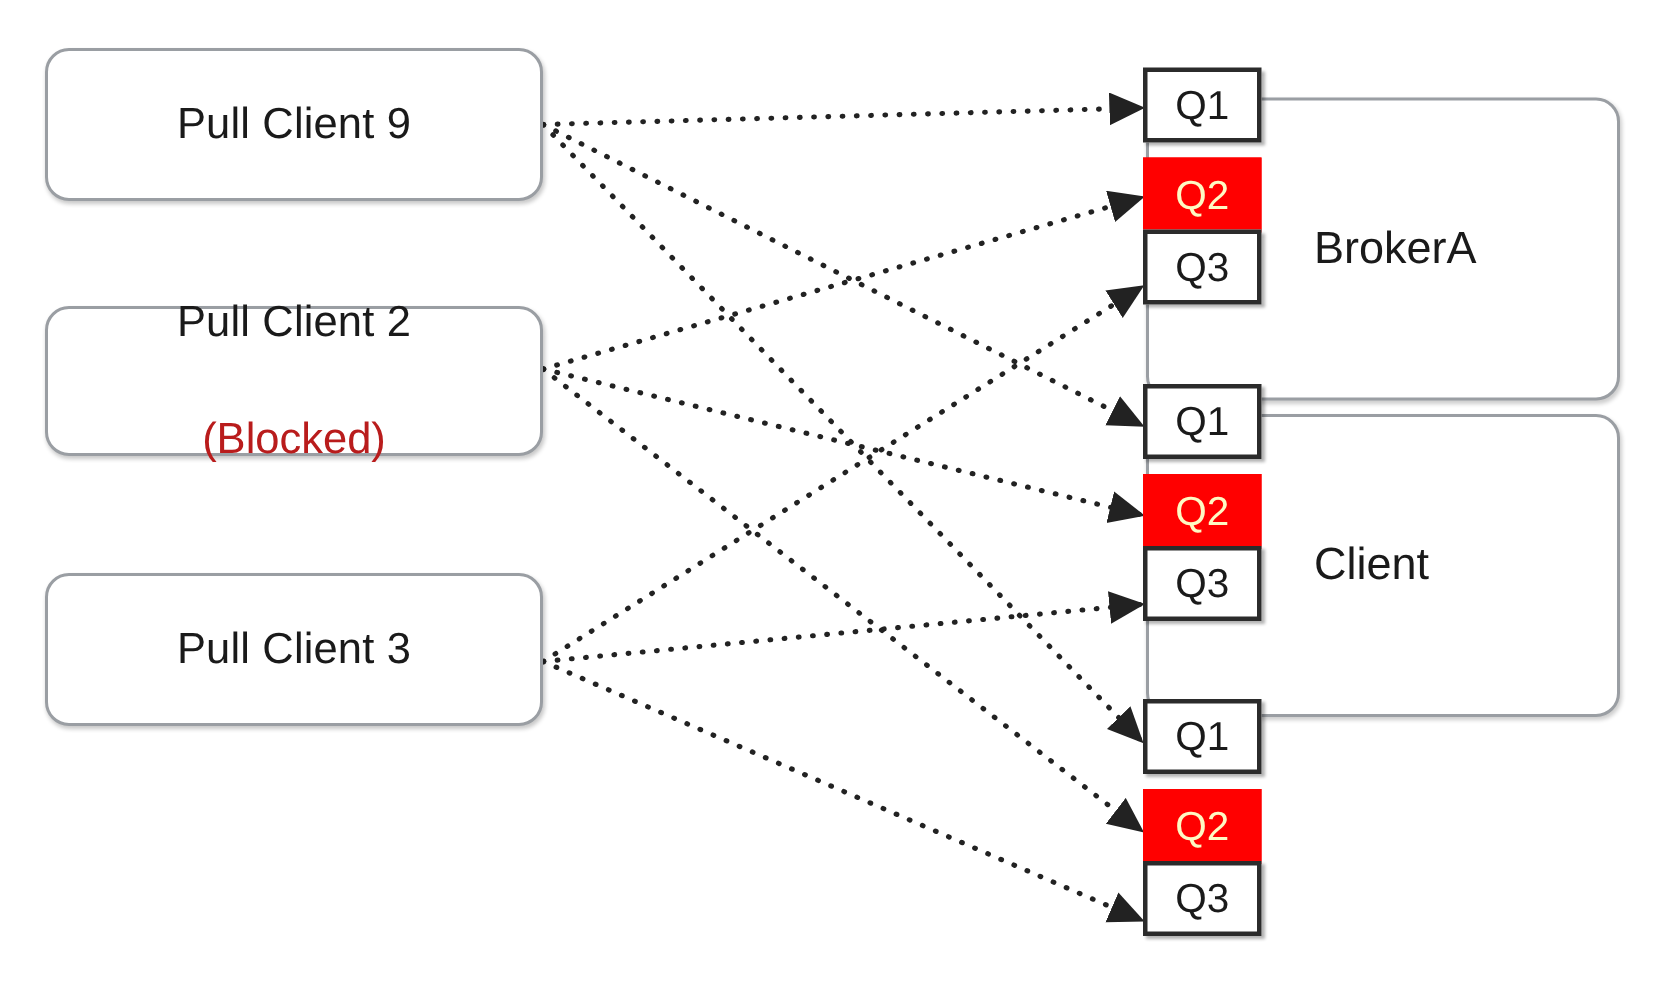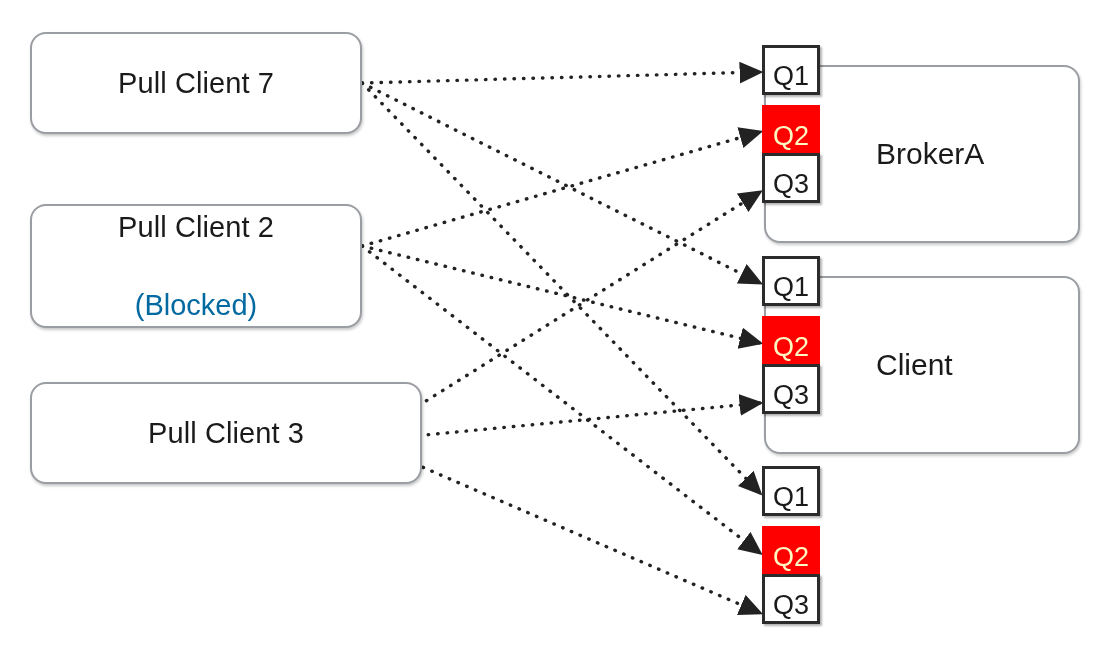--- a/index.html
+++ b/index.html
@@ -46,21 +46,21 @@
   }
   .client-label {
     color: #1a1a1a;
     font-size: 29px;
     line-height: 1.18;
     letter-spacing: 0.1px;
     text-align: center;
     white-space: nowrap;
   }
   .client-sublabel {
-    color: #0369a1;
+    color: #b91c1c;
     font-size: 29px;
     line-height: 1.18;
     text-align: center;
     white-space: nowrap;
     margin-top: 44px;
   }
 
   
   .broker-node {
     position: absolute;
@@ -69,46 +69,46 @@
   .broker-body {
     position: absolute;
     box-sizing: border-box;
     background: #ffffff;
     border: 2px solid #9a9ea3;
     border-radius: 16px;
     box-shadow: 1px 2px 3px rgba(0,0,0,0.20);
     left: 14px;
     top: 20px;
     width: 316px;
-    height: 178px;
+    height: 202px;
   }
   .broker-name {
     position: absolute;
     left: 110px;
     top: 0;
     height: 100%;
     display: flex;
     align-items: center;
     color: #1a1a1a;
     font-size: 30px;
     white-space: nowrap;
   }
 
   
   .queue-cell {
     position: absolute;
     box-sizing: border-box;
-    width: 58px;
+    width: 79px;
     height: 50px;
     left: 12px;
     border: 3px solid #2b2b2b;
     background: #ffffff;
     box-shadow: 2px 2px 2px rgba(0,0,0,0.30);
     display: flex;
-    align-items: flex-end;
+    align-items: center;
     justify-content: center;
     font-size: 27px;
     color: #1a1a1a;
     z-index: 4;
   }
   .queue-cell.q-idx-0 { top: 0px; }
   .queue-cell.q-idx-1 { top: 60px; }
   .queue-cell.q-idx-2 { top: 108px; }
 
   .queue-cell.highlight {
@@ -137,27 +137,27 @@
         <line x1="362" y1="246" x2="760" y2="343" stroke="#222222" stroke-width="3.4" stroke-linecap="round" stroke-dasharray="0.5 9" marker-end="url(#arrow-head)"></line>
         <line x1="362" y1="246" x2="760" y2="553" stroke="#222222" stroke-width="3.4" stroke-linecap="round" stroke-dasharray="0.5 9" marker-end="url(#arrow-head)"></line>
         <line x1="362" y1="441" x2="760" y2="192" stroke="#222222" stroke-width="3.4" stroke-linecap="round" stroke-dasharray="0.5 9" marker-end="url(#arrow-head)"></line>
         <line x1="362" y1="441" x2="760" y2="403" stroke="#222222" stroke-width="3.4" stroke-linecap="round" stroke-dasharray="0.5 9" marker-end="url(#arrow-head)"></line>
         <line x1="362" y1="441" x2="760" y2="613" stroke="#222222" stroke-width="3.4" stroke-linecap="round" stroke-dasharray="0.5 9" marker-end="url(#arrow-head)"></line>
       </g>
   </svg>
 
   <div id="clients-layer">
       <div class="client-node" style="left: 30px; top: 32px; width: 332px; height: 102px;">
-        <div class="client-label">Pull Client 7</div>
-      </div>
-      <div class="client-node" style="left: 30px; top: 204px; width: 332px; height: 124px;">
+        <div class="client-label">Pull Client 9</div>
+      </div>
+      <div class="client-node" style="left: 30px; top: 204px; width: 332px; height: 100px;">
         <div class="client-label">Pull Client 2</div>
         <div class="client-sublabel">(Blocked)</div>
       </div>
-      <div class="client-node" style="left: 30px; top: 382px; width: 392px; height: 102px;">
+      <div class="client-node" style="left: 30px; top: 382px; width: 332px; height: 102px;">
         <div class="client-label">Pull Client 3</div>
       </div>
     </div>
   <div id="brokers-layer">
       <div class="broker-node" style="left: 750px; top: 45px; width: 342px; height: 170px;">
         <div class="broker-body">
           <div class="broker-name">BrokerA</div>
         </div>
         <div class="queue-cell q-idx-0">
           <span>Q1</span>

